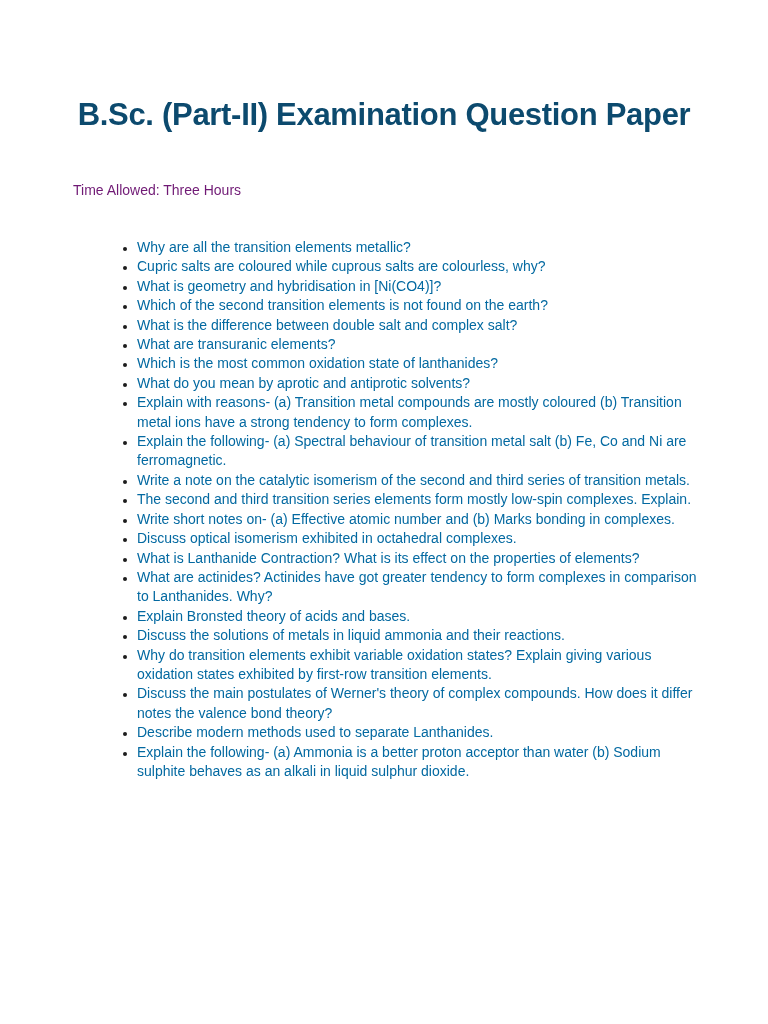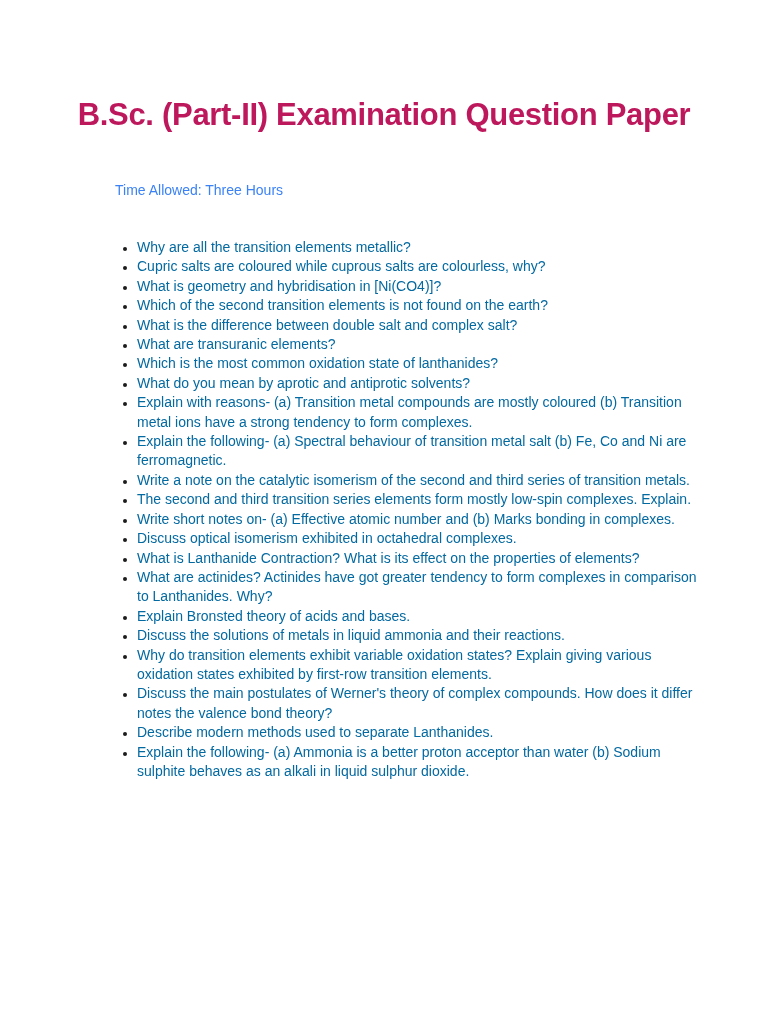--- a/index.html
+++ b/index.html
@@ -22,43 +22,43 @@
     box-sizing: border-box;
     padding-top: 92px;
   }
   .doc-title {
     width: 640px;
     margin: 0 auto;
     text-align: center;
     font-size: 31px;
     line-height: 45px;
     font-weight: bold;
-    color: #be185d;
+    color: #0c4a6e;
     letter-spacing: -0.3px;
   }
   .doc-subtitle-wrap {
     margin-top: 27px;
     text-align: center;
   }
   .doc-subtitle {
     display: inline-block;
     font-size: 19px;
     font-weight: bold;
     color: #565656;
     letter-spacing: -0.4px;
     transform: scaleX(0.84);
     transform-origin: center;
     white-space: nowrap;
   }
   .exam-info {
     margin-top: 44px;
-    margin-left: 115px;
+    margin-left: 73px;
     font-size: 14px;
     line-height: 19px;
-    color: #3b82f6;
+    color: #701a75;
   }
   .question-list {
     margin: 38px 0 0 0;
     padding: 0 0 0 137px;
     width: 572px;
     box-sizing: content-box;
     font-size: 14px;
     line-height: 19.4px;
     color: #0369a1;
   }

